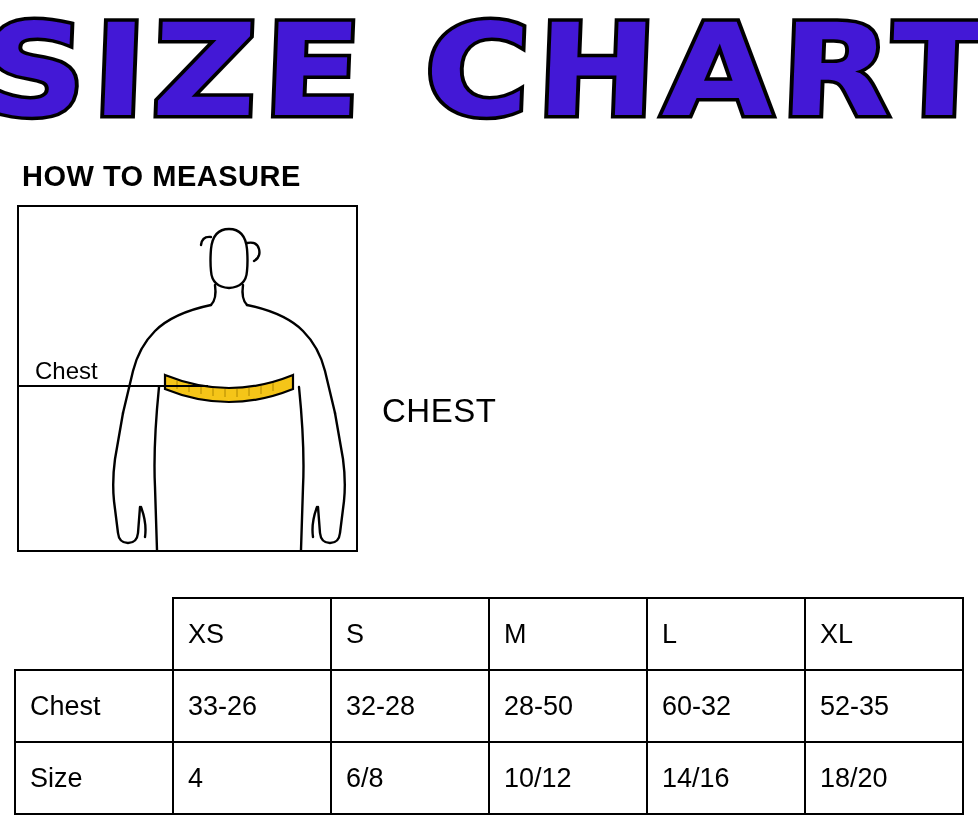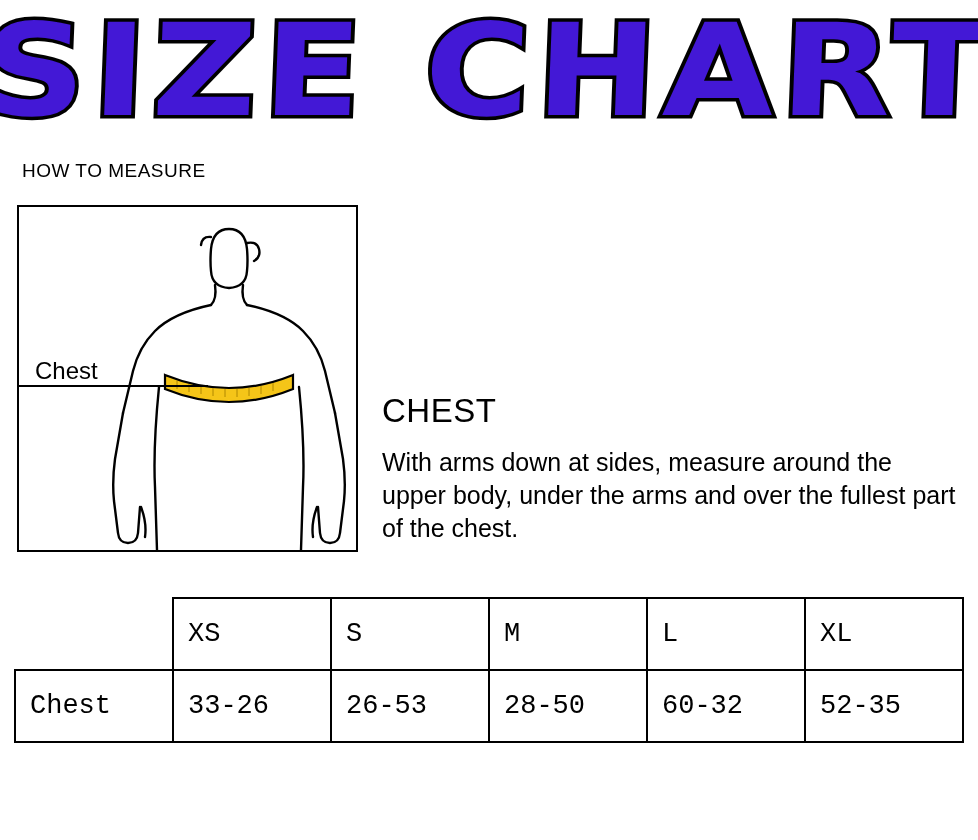--- a/index.html
+++ b/index.html
@@ -39,22 +39,22 @@
     transform: scaleX(1.12) skewX(-2deg);
     white-space: nowrap;
   }
 
   
   .howto {
     position: absolute;
     left: 22px;
     top: 160px;
     font-family: "Liberation Sans", sans-serif;
-    font-weight: normal;
-    font-size: 19px;
+    font-weight: bold;
+    font-size: 29px;
     letter-spacing: 0.5px;
   }
 
   
   .figure-box {
     position: absolute;
     left: 17px;
     top: 205px;
     width: 341px;
     height: 347px;
@@ -114,21 +114,21 @@
     left: 14px;
     top: 597px;
     width: 950px;
     border-collapse: collapse;
     table-layout: fixed;
   }
   .size-table td {
     border: 2px solid #000;
     height: 70px;
     font-size: 27px;
-    font-family: Liberation Mono, monospace;
+    font-family: Liberation Sans, sans-serif;
     padding: 0 0 0 14px;
     vertical-align: middle;
   }
   .size-table td.corner {
     border: none;
   }
   .size-table col.lab { width: 158px; }
   .size-table col.sz  { width: 158px; }
 </style>
 </head>
@@ -178,21 +178,20 @@
         <line x1="254" y1="176" x2="254" y2="184"></line>
       </g>
     </g>
   </svg>
 </div>
 <div class="chest-leader"></div>
 <div class="chest-label">Chest</div>
 
 <div class="desc">
   <h2>CHEST</h2>
-  <p>With arms down at sides, measure around the upper body, under the arms and over the fullest part of the chest.</p>
 </div>
 
 <table class="size-table">
   <colgroup>
     <col class="lab">
       <col class="sz">
       <col class="sz">
       <col class="sz">
       <col class="sz">
       <col class="sz">
@@ -202,19 +201,27 @@
       <td class="corner"></td>
       <td>XS</td>
       <td>S</td>
       <td>M</td>
       <td>L</td>
       <td>XL</td>
     </tr>
     <tr>
       <td>Chest</td>
       <td>33-26</td>
-      <td>26-53</td>
+      <td>32-28</td>
       <td>28-50</td>
       <td>60-32</td>
       <td>52-35</td>
     </tr>
+    <tr>
+      <td>Size</td>
+      <td>4</td>
+      <td>6/8</td>
+      <td>10/12</td>
+      <td>14/16</td>
+      <td>18/20</td>
+    </tr>
   </tbody>
 </table>
 
 </body></html>

